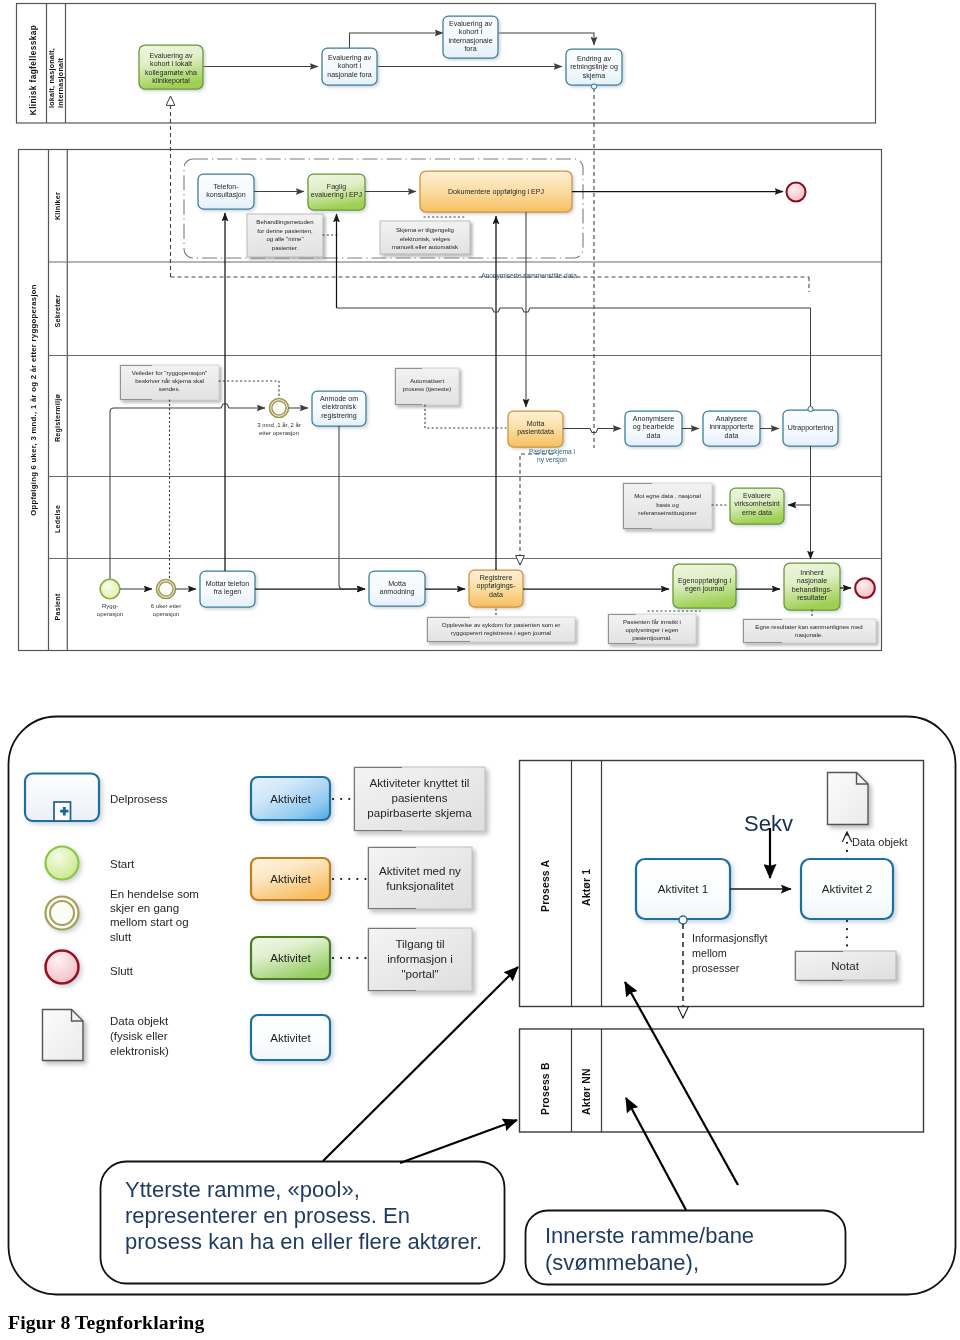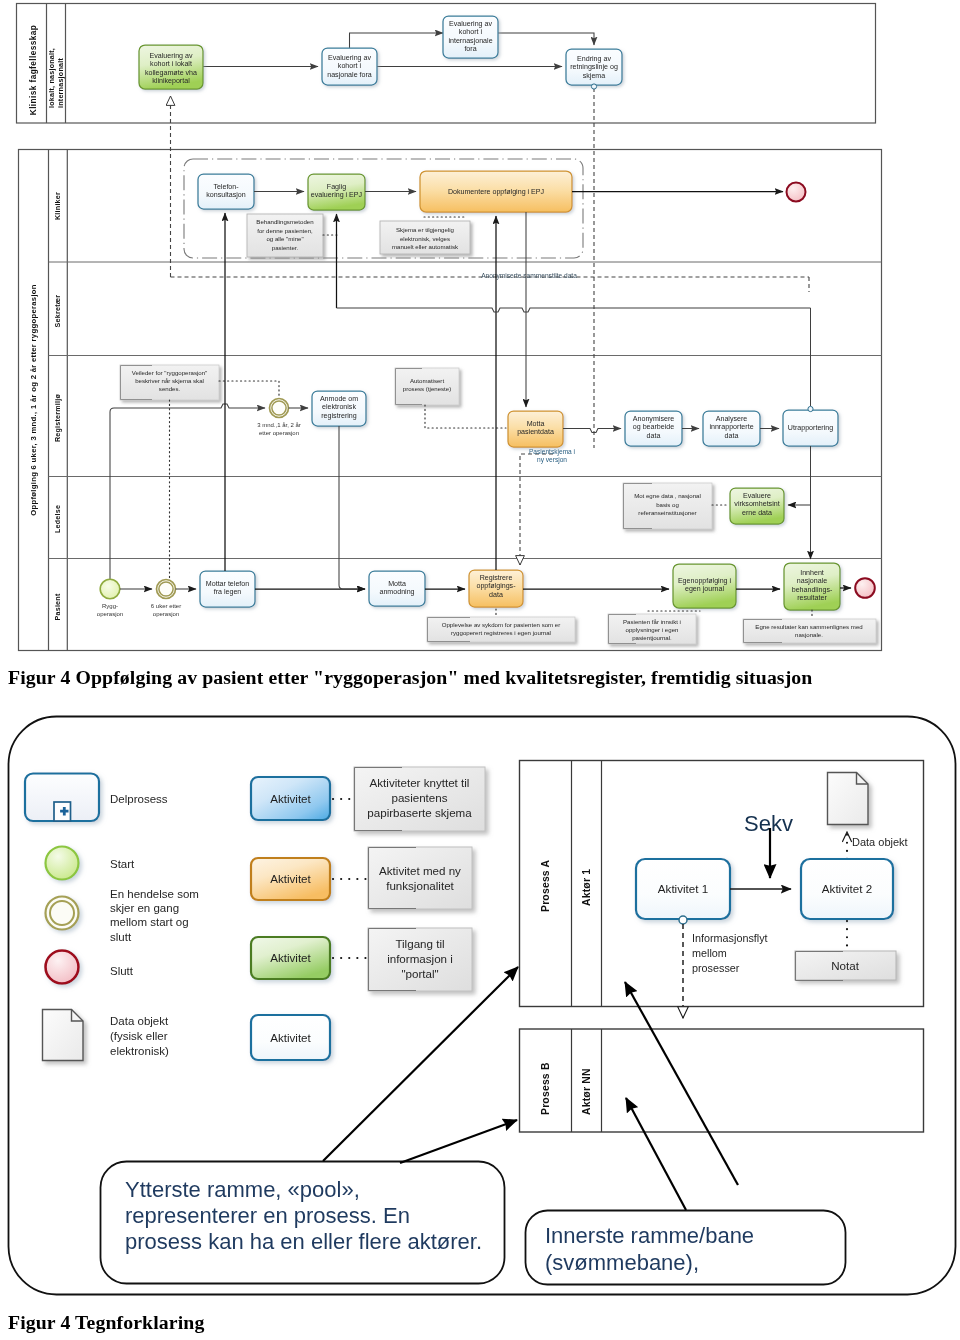--- a/index.html
+++ b/index.html
@@ -499,15 +499,14 @@
   <rect x="525.5" y="510.5" width="320" height="74" rx="22" ry="22" fill="#ffffff" stroke="#111" stroke-width="1.8"></rect>
   <text class="callout" x="545" y="543"><tspan x="545" dy="0">Innerste ramme/bane</tspan><tspan x="545" dy="27">(svømmebane),</tspan></text>
 </g>
 <g>
   <path class="thick" d="M323,461 L518,267" marker-end="url(#arr5big)"></path>
   <path class="thick" d="M400,463 L517,420" marker-end="url(#arr5big)"></path>
   <path class="thick" d="M686,510 L626,398" marker-end="url(#arr5big)"></path>
   <path class="thick" d="M738,485 L625,282" marker-end="url(#arr5big)"></path>
 </g>
 </svg>
-<div class="fig-cap" style="left:8px;top:1311px;">Figur 4 Tegnforklaring</div>
-<div class="fig-cap" style="left:8px;top:666px;">Figur 4 Oppfølging av pasient etter "ryggoperasjon" med kvalitetsregister, fremtidig situasjon</div>
+<div class="fig-cap" style="left:8px;top:1311px;">Figur 8 Tegnforklaring</div>
 </div>
 
 </body></html>

